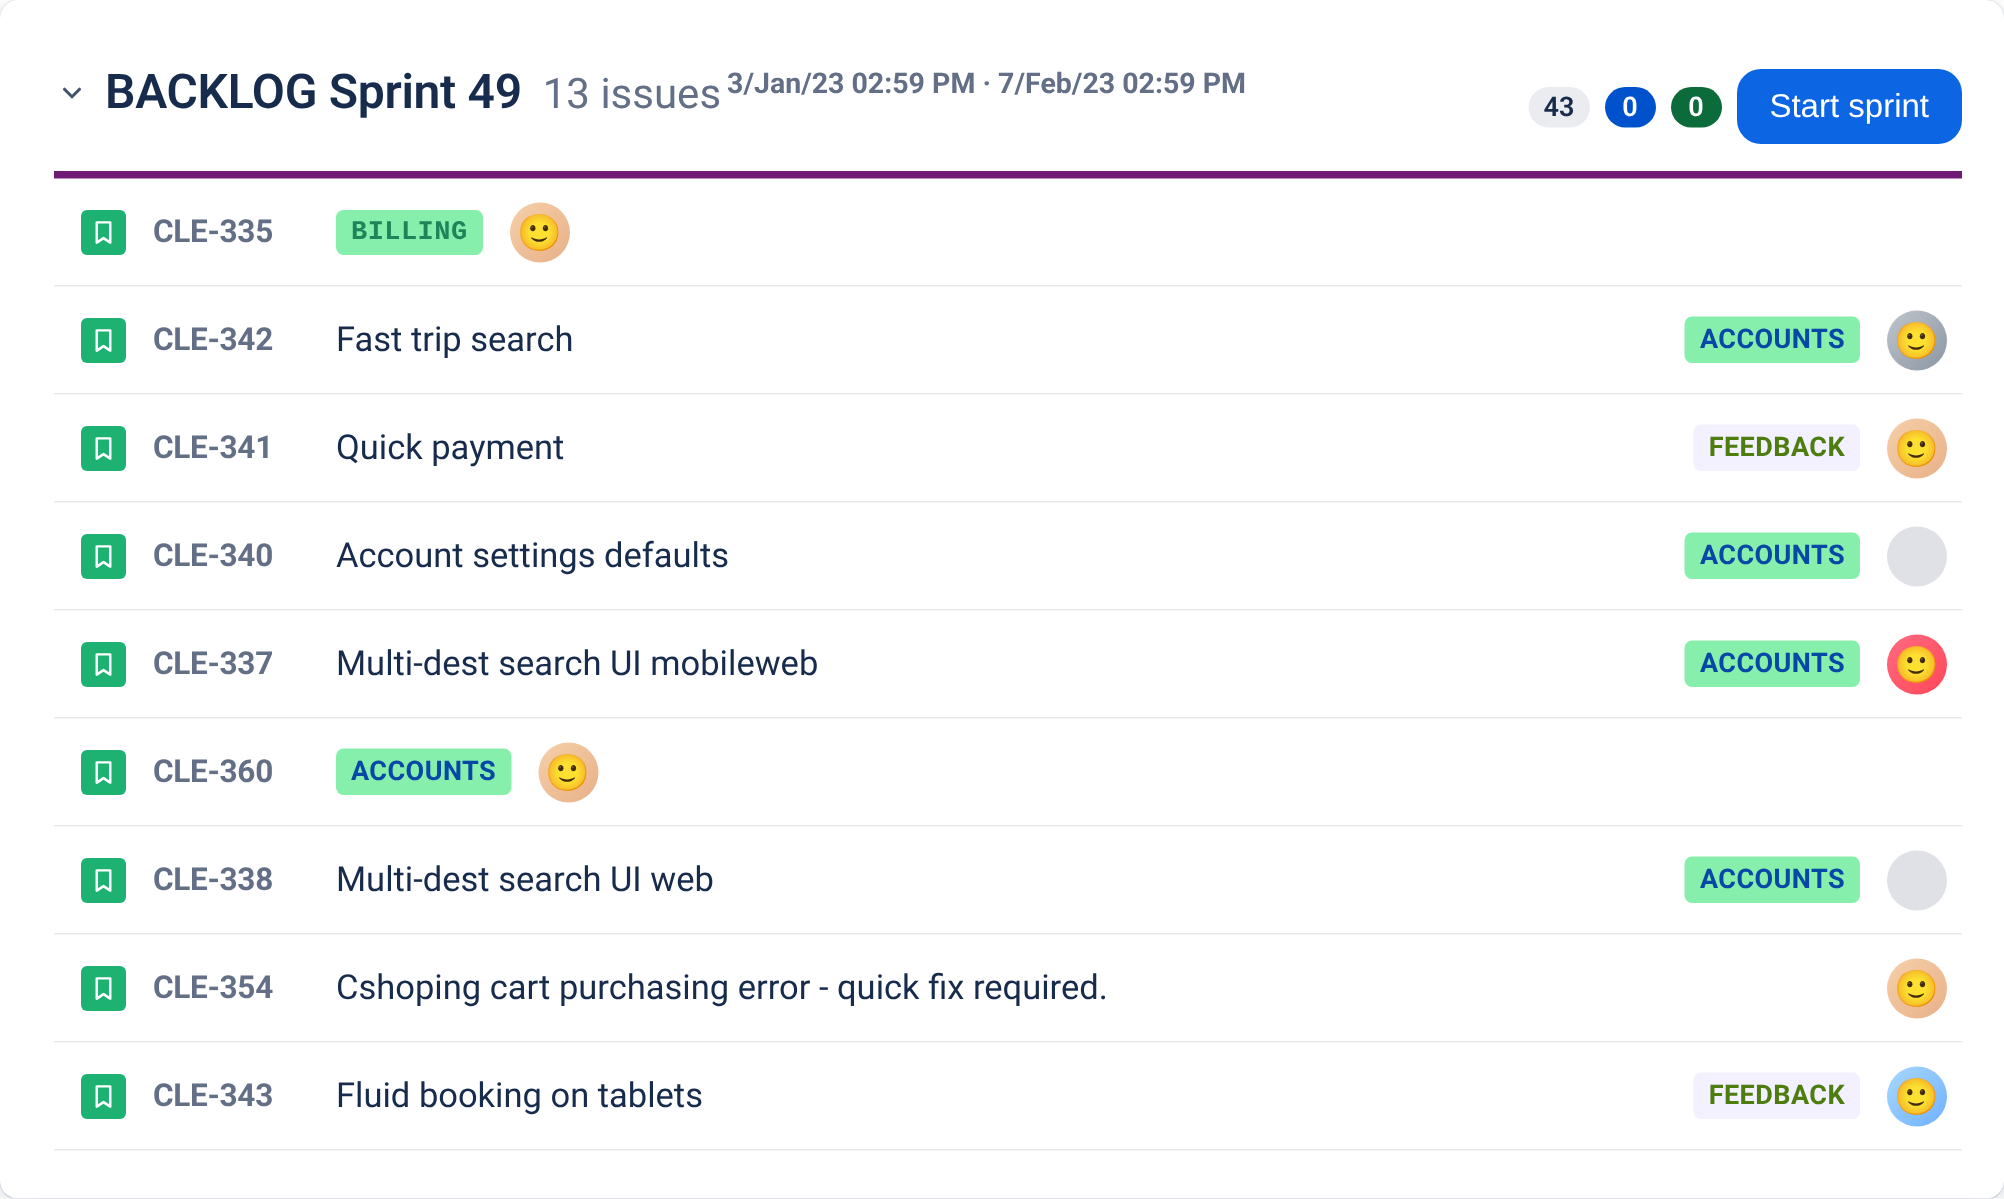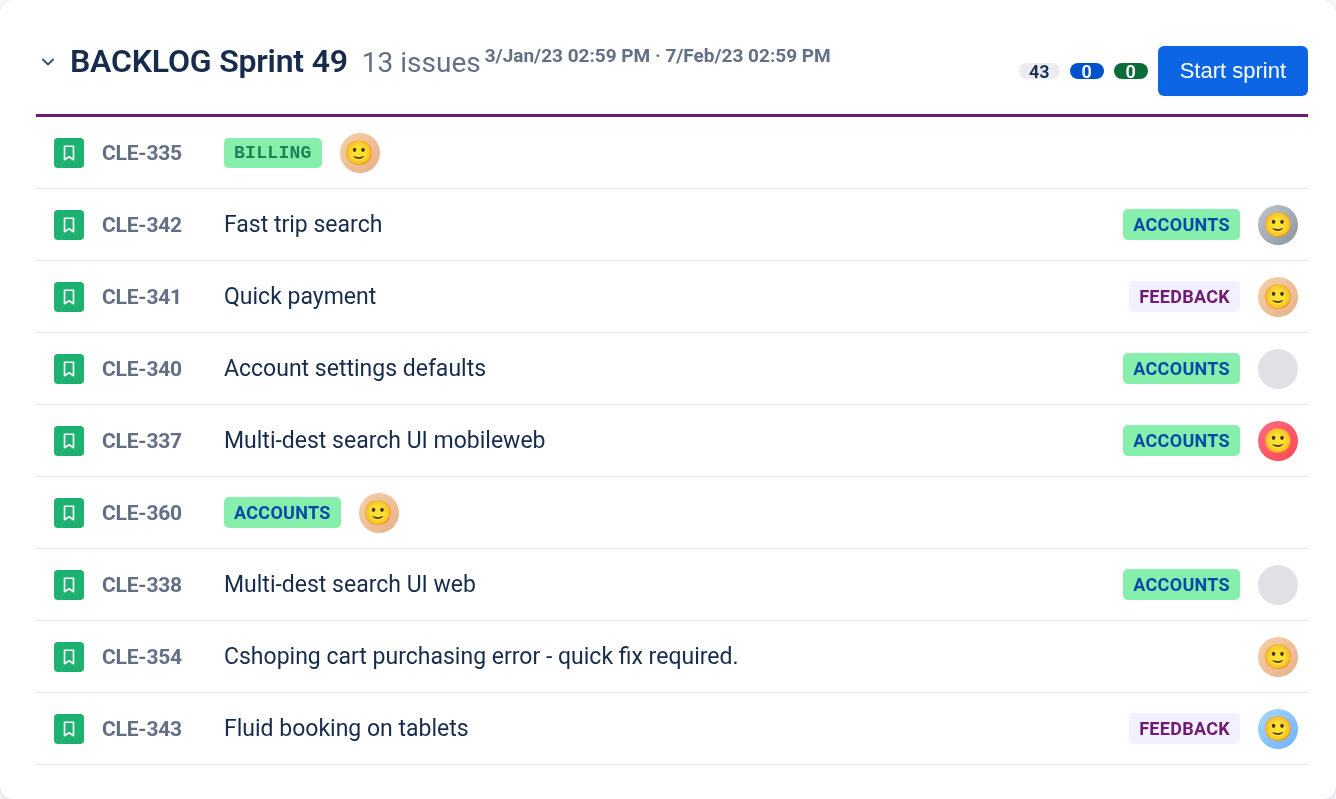--- a/index.html
+++ b/index.html
@@ -62,41 +62,41 @@
     display: flex;
     align-items: center;
     gap: 10px;
     padding-top: 4px;
   }
   .pill {
     display: inline-flex;
     align-items: center;
     justify-content: center;
     min-width: 34px;
-    height: 16px;
+    height: 27px;
     padding: 0 10px;
     border-radius: 16px;
     font-size: 18px;
     font-weight: 600;
   }
   .pill-grey { background: #EAECF0; color: #172B4D; }
   .pill-blue { background: #0052CC; color: #fff; }
   .pill-green { background: #0B6B3A; color: #fff; }
   .start-btn {
     background: #0C66E4;
     color: #fff;
     border: none;
-    border-radius: 6px;
+    border-radius: 16px;
     font-size: 22px;
     font-weight: 500;
     padding: 12px 22px;
     cursor: pointer;
   }
   .list {
-    border-top: 3px solid #701a75;
+    border-top: 5px solid #701a75;
     margin: 0 28px 0 36px;
   }
   .row {
     display: flex;
     align-items: center;
     height: 72px;
     border-bottom: 1px solid #E4E7EC;
     padding: 0 10px 0 18px;
     gap: 18px;
     cursor: pointer;
@@ -127,21 +127,21 @@
   }
   .tag {
     font-size: 18px;
     font-weight: 700;
     padding: 5px 10px;
     border-radius: 5px;
     letter-spacing: 0.3px;
   }
   .tag-billing { background: #86efac; color: #1F845A; font-family: Liberation Mono, monospace; }
   .tag-accounts { background: #86efac; color: #0747A6; }
-  .tag-feedback { background: #F3F0FF; color: #701a75; }
+  .tag-feedback { background: #F3F0FF; color: #4d7c0f; }
   .avatar {
     width: 40px;
     height: 40px;
     border-radius: 50%;
     flex-shrink: 0;
     display: flex;
     align-items: center;
     justify-content: center;
     font-size: 24px;
     overflow: hidden;

